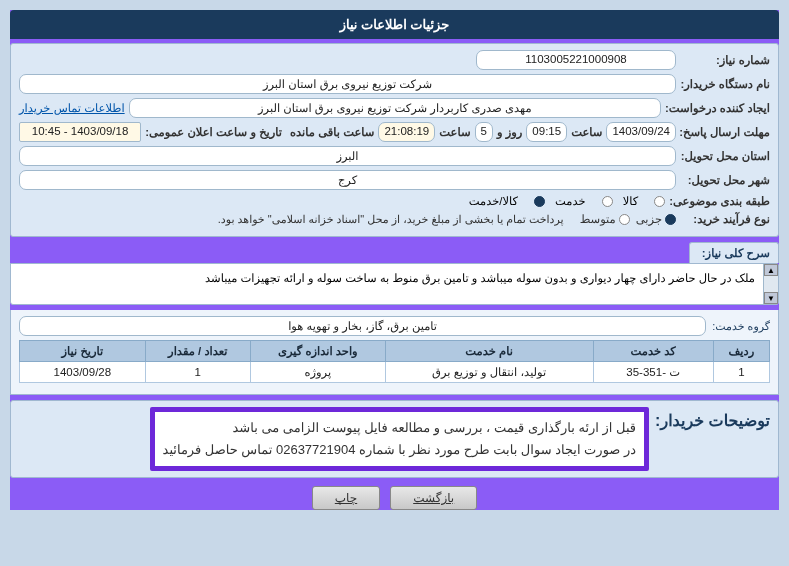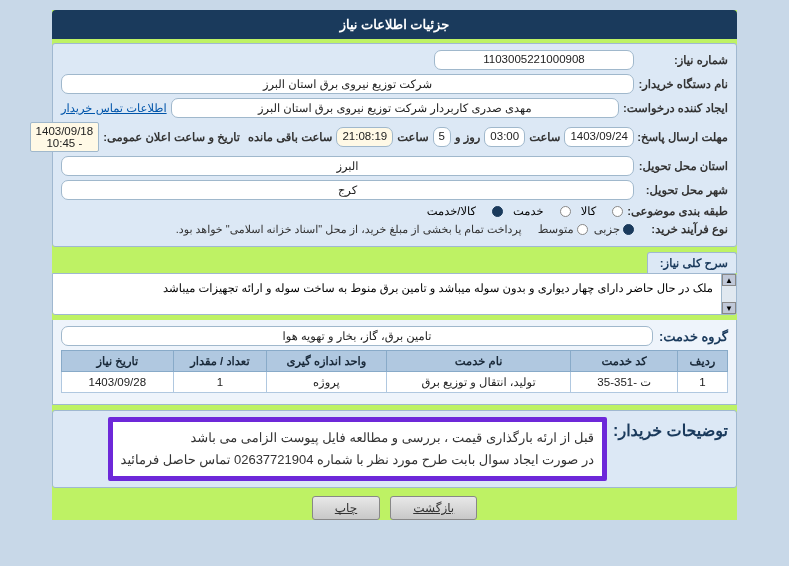--- a/index.html
+++ b/index.html
@@ -8,22 +8,22 @@
       font-size: 12px;
       background: #c8d8e8;
       direction: rtl;
       min-height: 566px;
       display: flex;
       align-items: flex-start;
       justify-content: center;
       padding: 10px;
     }
     .main-container {
-      width: 685px;
-      background: #bef264;
+      width: 769px;
+      background: #8b5cf6;
     }
     .header-bar {
       background: #1a3a5c;
       color: #fff;
       text-align: center;
       padding: 7px 10px;
       font-size: 13px;
       font-weight: bold;
       border-radius: 4px 4px 0 0;
       margin-bottom: 4px;
@@ -221,21 +221,21 @@
     <div class="row">
       <span class="label">ایجاد کننده درخواست:</span>
       <div class="field-box">مهدی صدری کاربردار شرکت توزیع نیروی برق استان البرز</div>
       <span class="link-text">اطلاعات تماس خریدار</span>
     </div>
 
     <div class="row">
       <span class="label">مهلت ارسال پاسخ: تا</span>
       <div class="field-box" style="max-width:90px;">1403/09/24</div>
       <span class="label-sm">ساعت</span>
-      <div class="field-box" style="max-width:60px;">03:00</div>
+      <div class="field-box" style="max-width:60px;">09:15</div>
       <span class="label-sm">روز و</span>
       <div class="field-box" style="max-width:30px;">5</div>
       <span class="label-sm">ساعت</span>
       <div class="field-box" style="max-width:70px; background:#fff9e6;">21:08:19</div>
       <span class="label-sm">ساعت باقی مانده</span>
       <span style="flex:1;"></span>
       <span class="label-sm">تاریخ و ساعت اعلان عمومی:</span>
       <div class="field-box-date">1403/09/18 - 10:45</div>
     </div>
 
@@ -293,21 +293,21 @@
           <div class="arrow-btn">▼</div>
         </div>
         <div style="padding:5px 8px; font-size:11.5px; line-height:1.7; text-align:right; flex:1; direction:rtl;">ملک در حال حاضر دارای چهار دیواری و بدون سوله میباشد و تامین برق منوط به ساخت سوله و ارائه تجهیزات میباشد</div>
       </div>
     </div>
   </div>
 
   <div style="margin-bottom:5px;">
     <div style="background:#eef4fb; border:1px solid #a0b8d0; border-top:none; padding:6px 8px;">
       <div class="service-group-row">
-        <span style="font-weight:bold; font-size:13px; color:#1a3a5c; white-space:nowrap;">گروه خدمت:</span>
+        <span style="font-weight:normal; font-size:11px; color:#1a3a5c; white-space:nowrap;">گروه خدمت:</span>
         <div class="field-box">تامین برق، گاز، بخار و تهویه هوا</div>
       </div>
       <table class="table-container">
         <thead>
           <tr>
             <th>ردیف</th>
             <th>کد خدمت</th>
             <th>نام خدمت</th>
             <th>واحد اندازه گیری</th>
             <th>تعداد / مقدار</th>

